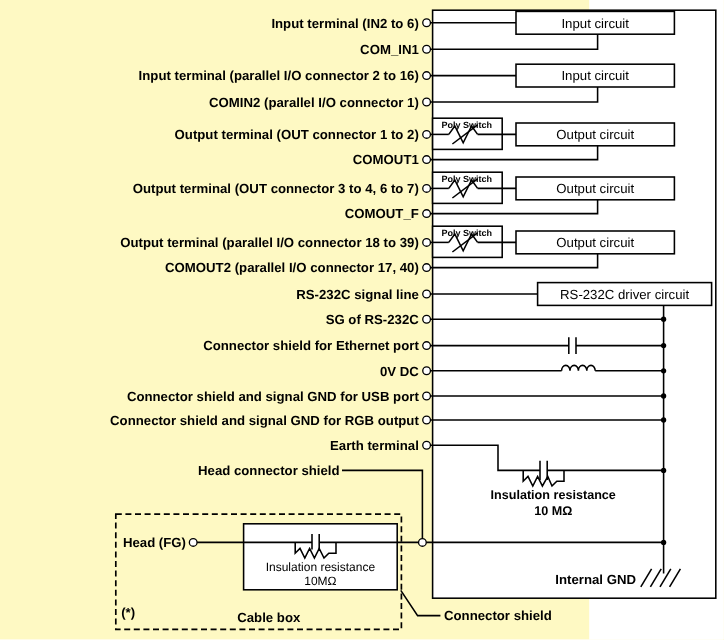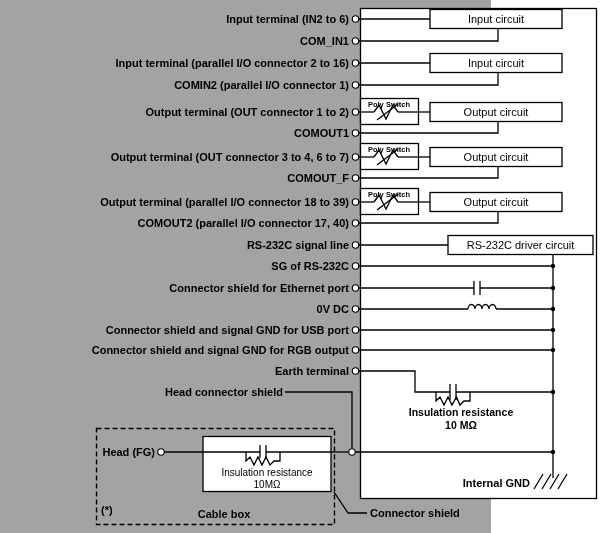--- a/index.html
+++ b/index.html
@@ -1,16 +1,16 @@
 <!DOCTYPE html>
 <html><head>
 <meta charset="utf-8">
 <style>
   html,body{margin:0;padding:0;background:#ffffff;}
-  .stage{width:491px;height:533px;position:relative;background:#a3a3a3;}
+  .stage{width:491px;height:533px;position:relative;background:#fef9c3;}
   svg{display:block;}
   .w{stroke:#000;stroke-width:1.3;fill:none;}
   .bx{fill:#fff;stroke:#000;stroke-width:1.3;}
   .dashbx{fill:none;stroke:#000;stroke-width:1.4;stroke-dasharray:5 3;}
   .term{fill:#fff;stroke:#000;stroke-width:1.1;}
   .dot{fill:#000;stroke:none;}
   text{font-family:"Liberation Sans",sans-serif;fill:#000;}
   .lbl{font-size:11px;font-weight:bold;}
   .cir{font-size:11px;font-weight:normal;}
   .ps{font-size:7.5px;font-weight:bold;}

